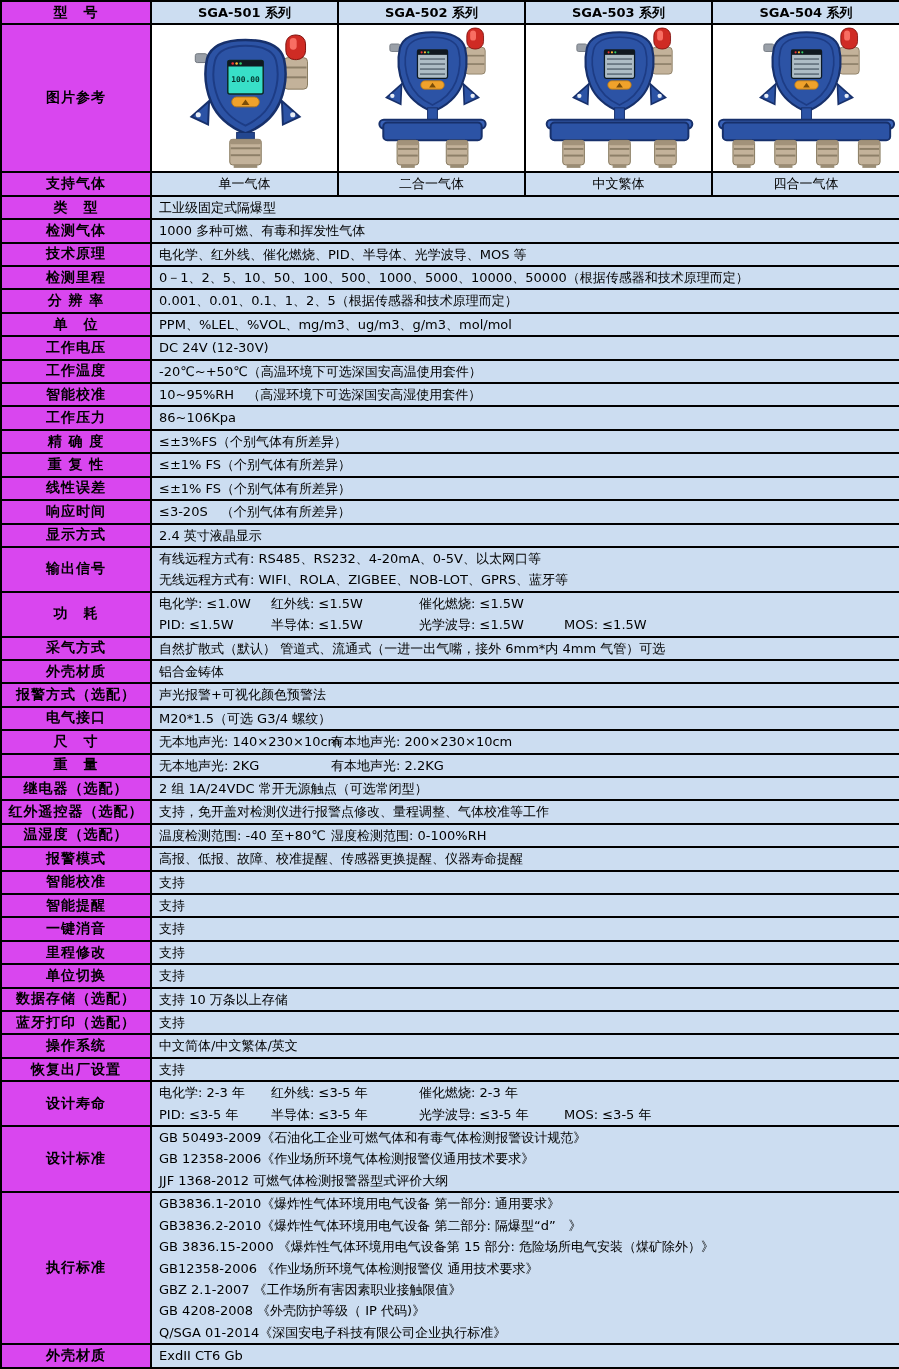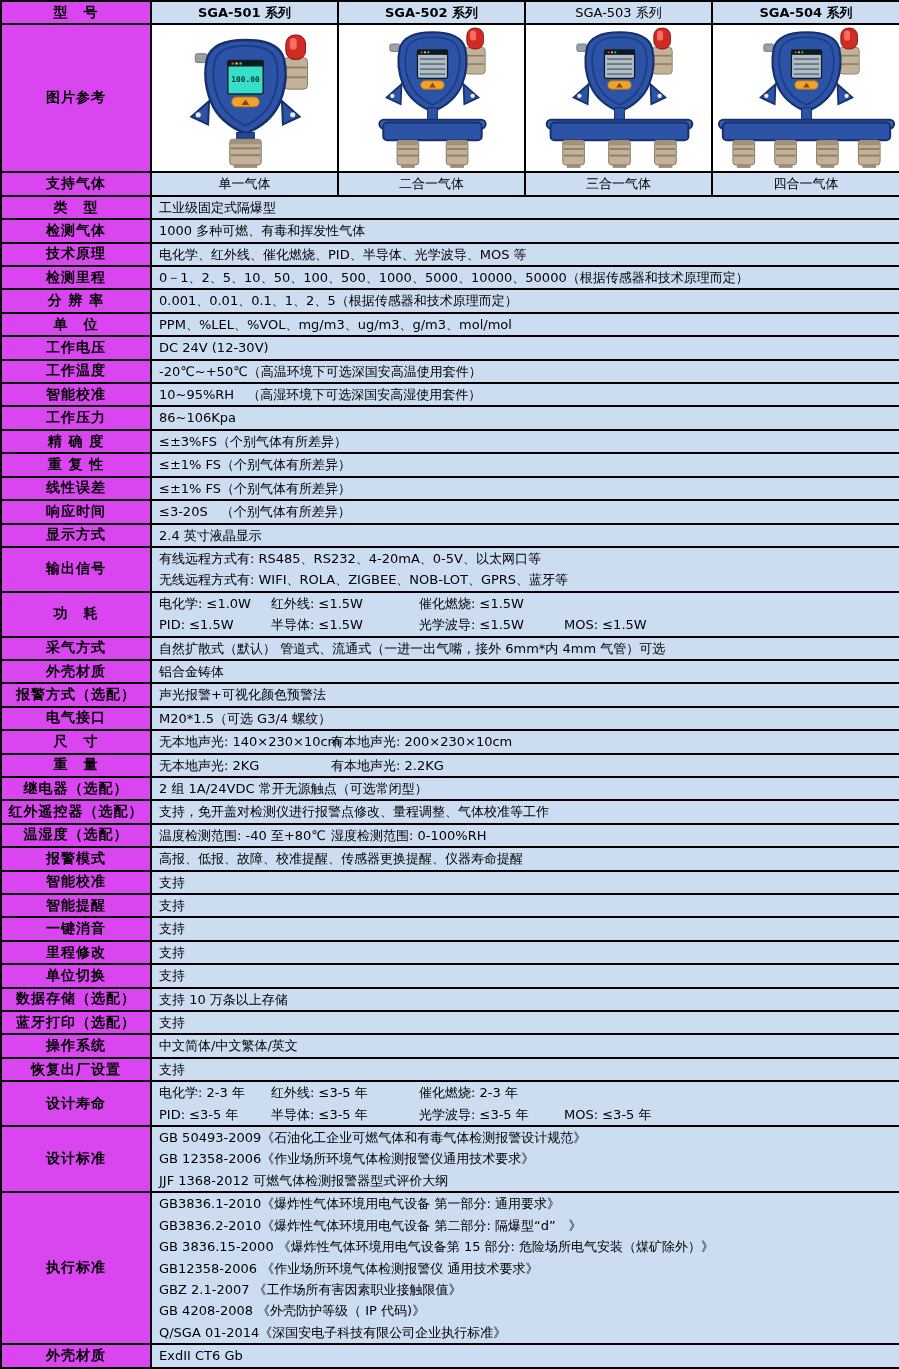--- a/index.html
+++ b/index.html
@@ -28,21 +28,21 @@
         <col style="width:187px">
         <col style="width:187px">
       <col style="width:187px">
         <col style="width:188px">
     </colgroup>
     <tbody>
       <tr style="height:21px">
         <td class="lbl">型　号</td>
         <td class="val c" style="font-weight:bold">SGA-501 系列</td>
         <td class="val c" style="font-weight:bold">SGA-502 系列</td>
-        <td class="val c" style="font-weight:normal">SGA-503 系列</td>
+        <td class="val c" style="font-weight:bold">SGA-503 系列</td>
         <td class="val c" style="font-weight:bold">SGA-504 系列</td>
       </tr>
       <tr id="image-row" style="height:147px">
         <td class="lbl">图片参考</td>
       <td class="img-cell">
             <svg width="187" height="144" viewBox="0 0 190 146" role="img">
               <g transform="translate(0,2)">
     <rect x="44" y="26" width="12" height="9" rx="2" fill="#9aa0a8" stroke="#6d737b"></rect>
     <rect x="134" y="30" width="24" height="32" rx="4" fill="#c3b29a" stroke="#87795f"></rect>
     <line x1="135" y1="40" x2="157" y2="40" stroke="#8d7f68" stroke-width="2"></line>
@@ -247,21 +247,21 @@
     <line x1="148.75" y1="131.5" x2="168.75" y2="131.5" stroke="#8d7f68" stroke-width="2"></line>
     <rect x="151.75" y="141" width="14" height="3" fill="#9a8c74"></rect>
               </g>
             </svg>
           </td>
         </tr>
       <tr style="height:22px">
         <td class="lbl">支持气体</td>
         <td class="val c">单一气体</td>
         <td class="val c">二合一气体</td>
-        <td class="val c">三合一气体</td>
+        <td class="val c">中文繁体</td>
         <td class="val c">四合一气体</td>
       </tr>
     <tr style="height: 21.5px;">
           <td class="lbl">类　型</td>
           <td class="val" colspan="4">工业级固定式隔爆型</td>
         </tr>
         <tr style="height: 21.5px;">
           <td class="lbl">检测气体</td>
           <td class="val" colspan="4">1000 多种可燃、有毒和挥发性气体</td>
         </tr>

